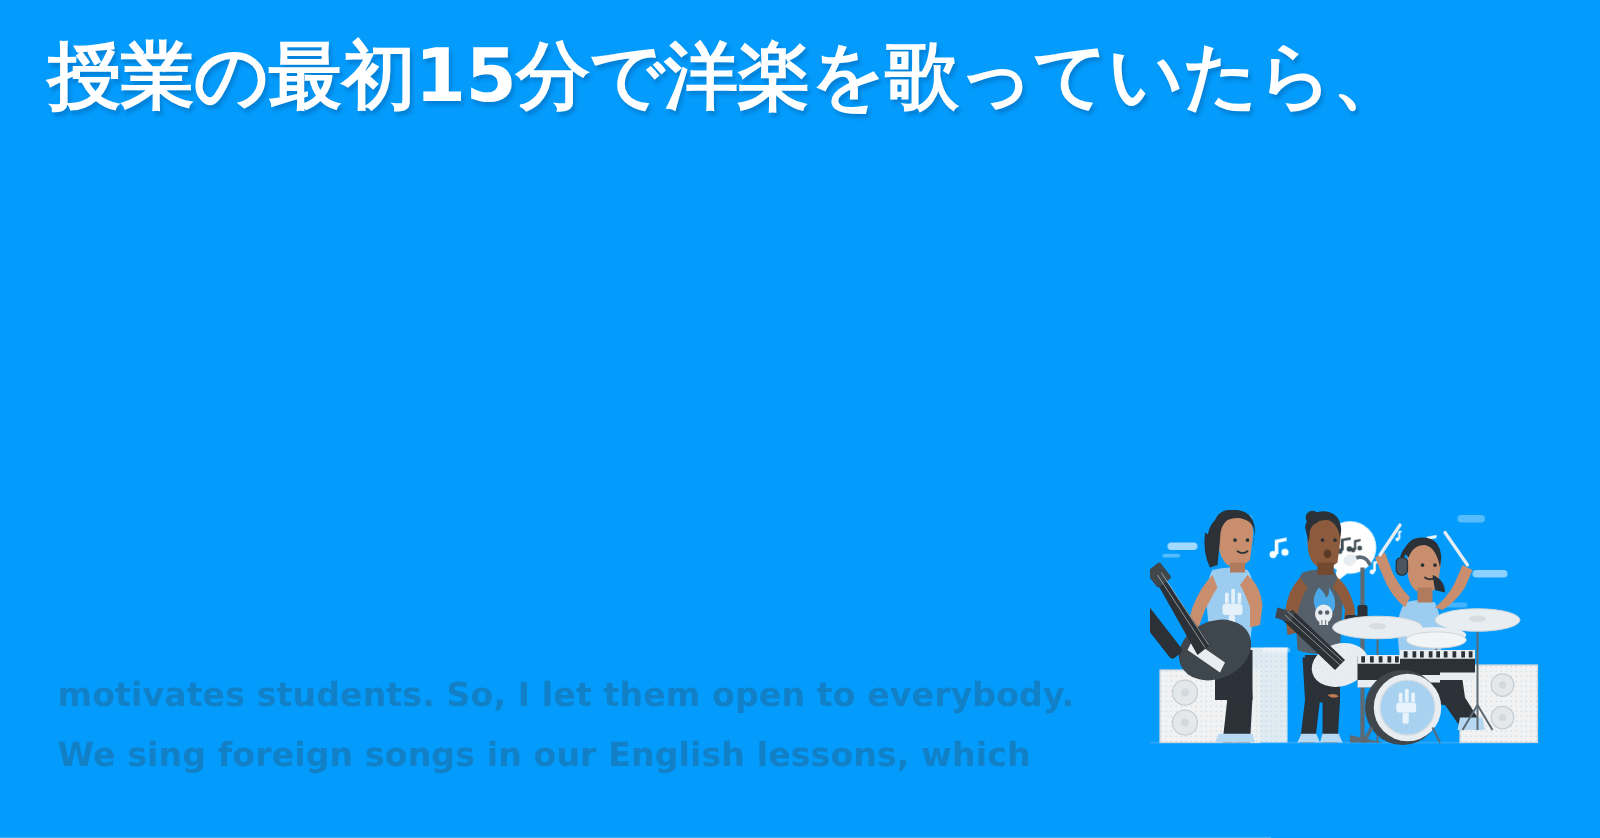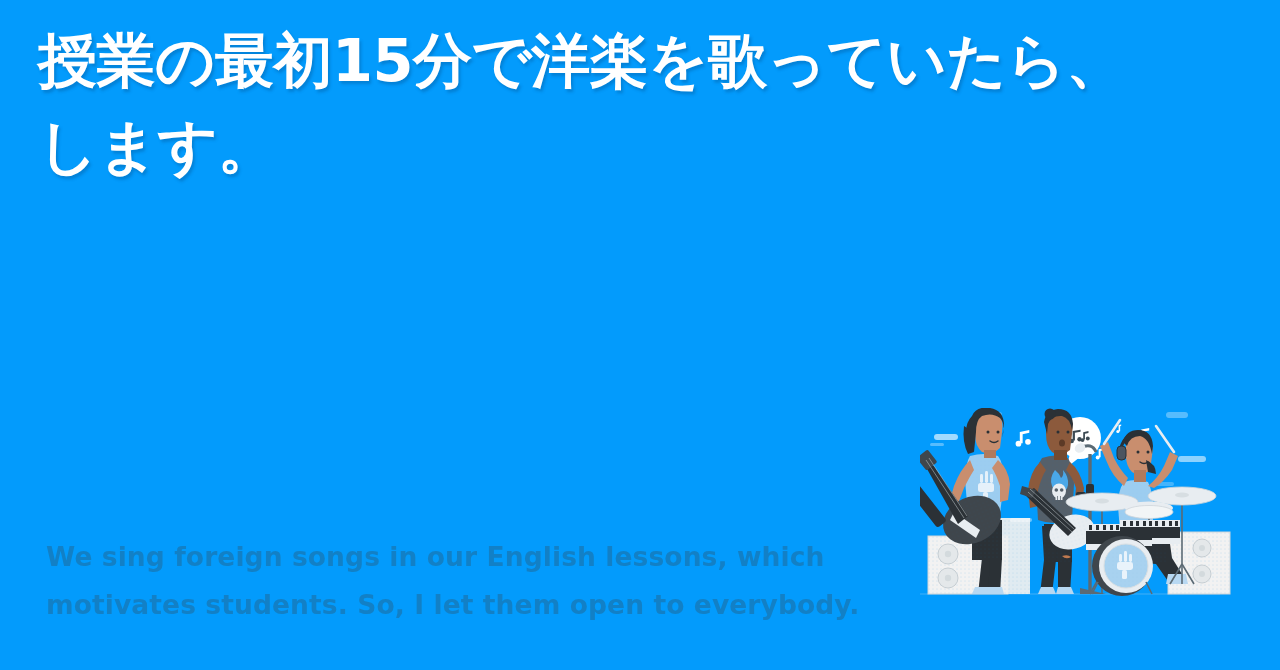--- a/index.html
+++ b/index.html
@@ -63,26 +63,25 @@
   }
   #illustration svg { display: block; width: 330px; height: 232px; }
 </style>
 </head>
 <body>
 
 <div id="canvas" style="background: rgb(3, 155, 252);">
 
   <div id="headline" style="color: rgb(255, 255, 255);">
     <span class="hl-line">授業の最初15分で洋楽を歌っていたら、</span>
-    <span class="hl-line">します。</span>
   </div>
 
   <div id="subtitle" style="color: rgb(18, 128, 198);">
+    <span class="sub-line">motivates students. So, I let them open to everybody.</span>
     <span class="sub-line">We sing foreign songs in our English lessons, which</span>
-    <span class="sub-line">motivates students. So, I let them open to everybody.</span>
   </div>
 
   <div id="illustration">
     <svg viewBox="0 0 330 232" xmlns="http://www.w3.org/2000/svg" aria-hidden="true">
       <defs>
         <pattern id="dots" width="4" height="4" patternUnits="userSpaceOnUse">
           <circle cx="1" cy="1" r="0.55" fill="#8fc4e8" opacity="0.55"></circle>
         </pattern>
         <pattern id="dotsDark" width="4" height="4" patternUnits="userSpaceOnUse">
           <circle cx="1" cy="1" r="0.55" fill="#0c6fae" opacity="0.45"></circle>

